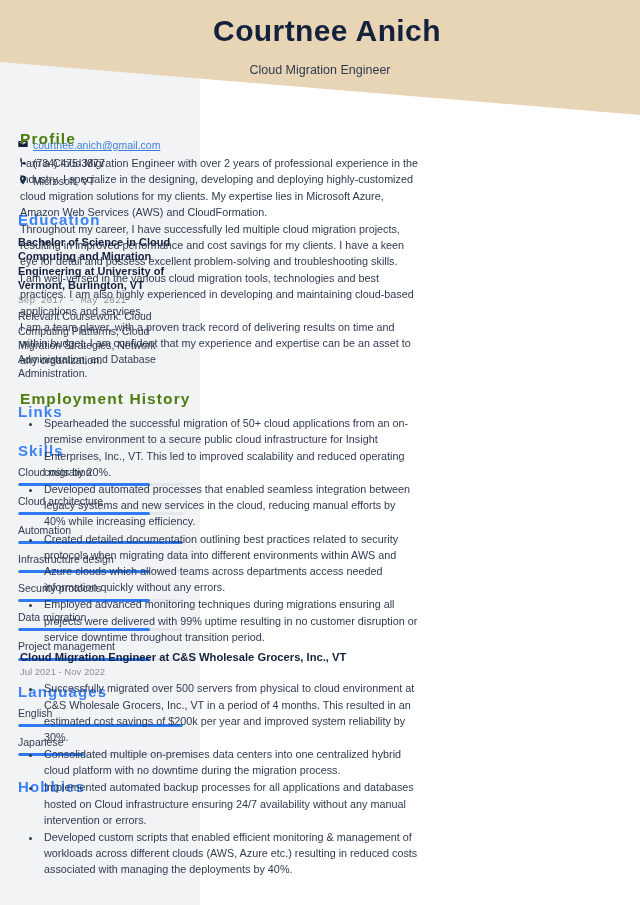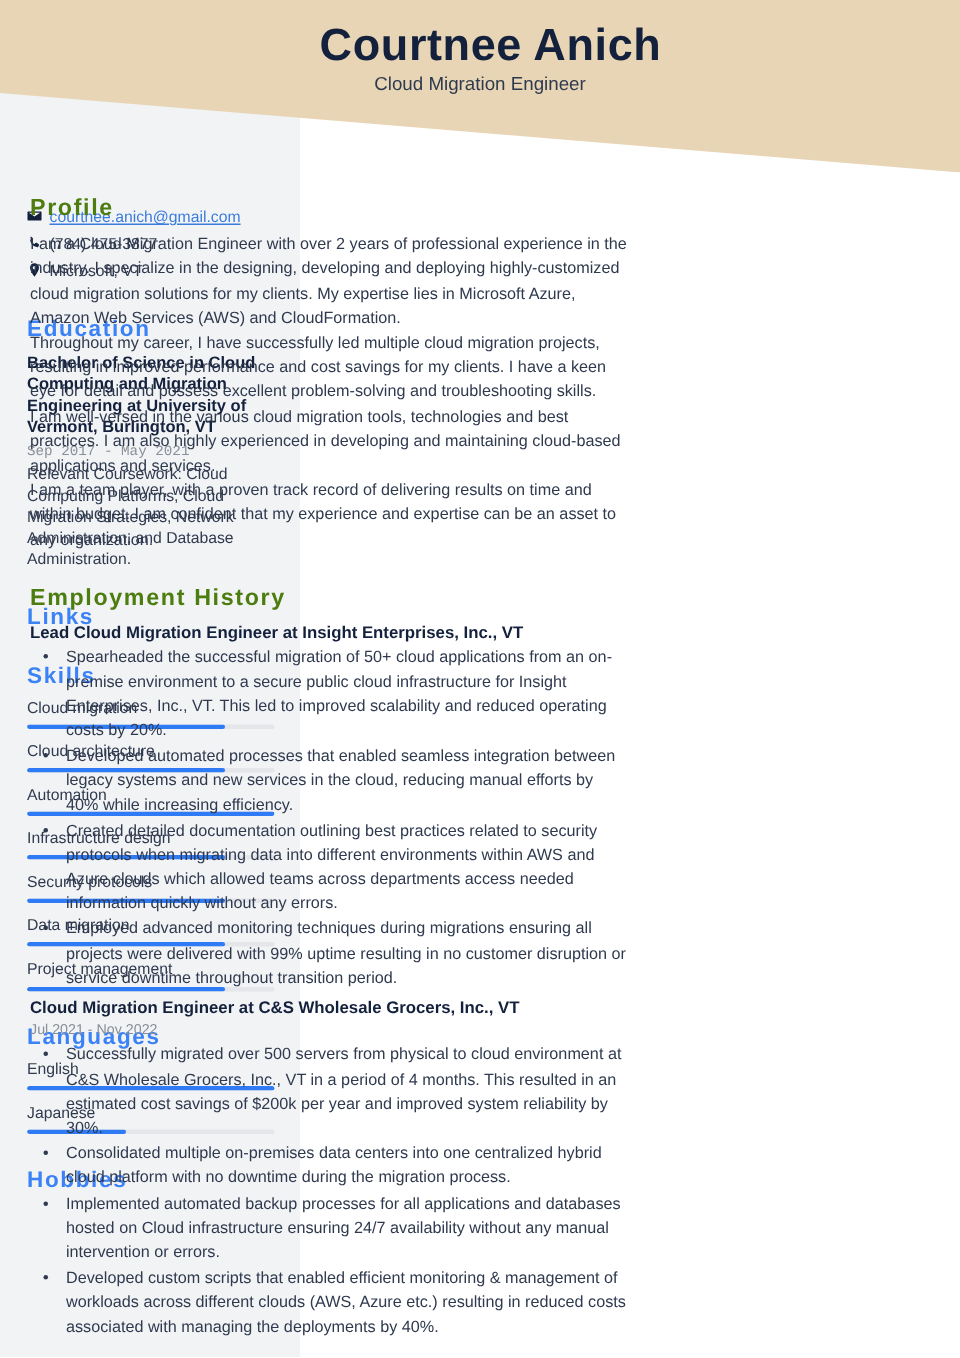--- a/index.html
+++ b/index.html
@@ -67,21 +67,21 @@
     font-weight: bold;
     letter-spacing: 0.4px;
     color: #14213d;
     line-height: 1.15;
     margin: 0;
     padding-left: 14px;
   }
   .job-title {
     font-size: 12.5px;
     color: #2f3a4f;
-    margin-top: 0;
+    margin-top: 14px;
     line-height: 1.2;
   }
 
   
   .side-content {
     position: absolute;
     left: 18px;
     top: 138px;
     width: 165px;
   }
@@ -348,21 +348,20 @@
     <div>
       <p class="profile-p">I am a Cloud Migration Engineer with over 2 years of professional experience in the industry. I specialize in the designing, developing and deploying highly-customized cloud migration solutions for my clients. My expertise lies in Microsoft Azure, Amazon Web Services (AWS) and CloudFormation.</p>
       <p class="profile-p">Throughout my career, I have successfully led multiple cloud migration projects, resulting in improved performance and cost savings for my clients. I have a keen eye for detail and possess excellent problem-solving and troubleshooting skills.</p>
       <p class="profile-p">I am well-versed in the various cloud migration tools, technologies and best practices. I am also highly experienced in developing and maintaining cloud-based applications and services.</p>
       <p class="profile-p">I am a team player, with a proven track record of delivering results on time and within budget. I am confident that my experience and expertise can be an asset to any organization.</p>
     </div>
 
     <div class="main-h spaced">Employment History</div>
 
     <div class="job-block">
-      <div class="job-head">Lead Cloud Migration Engineer at Insight Enterprises, Inc., VT</div>
       <ul class="job-bullets">
         <li>Spearheaded the successful migration of 50+ cloud applications from an on-premise environment to a secure public cloud infrastructure for Insight Enterprises, Inc., VT. This led to improved scalability and reduced operating costs by 20%.</li>
         <li>Developed automated processes that enabled seamless integration between legacy systems and new services in the cloud, reducing manual efforts by 40% while increasing efficiency.</li>
         <li>Created detailed documentation outlining best practices related to security protocols when migrating data into different environments within AWS and Azure clouds which allowed teams across departments access needed information quickly without any errors.</li>
         <li>Employed advanced monitoring techniques during migrations ensuring all projects were delivered with 99% uptime resulting in no customer disruption or service downtime throughout transition period.</li>
       </ul>
     </div>
 
     <div class="job-block">
       <div class="job-head">Cloud Migration Engineer at C&amp;S Wholesale Grocers, Inc., VT</div>

